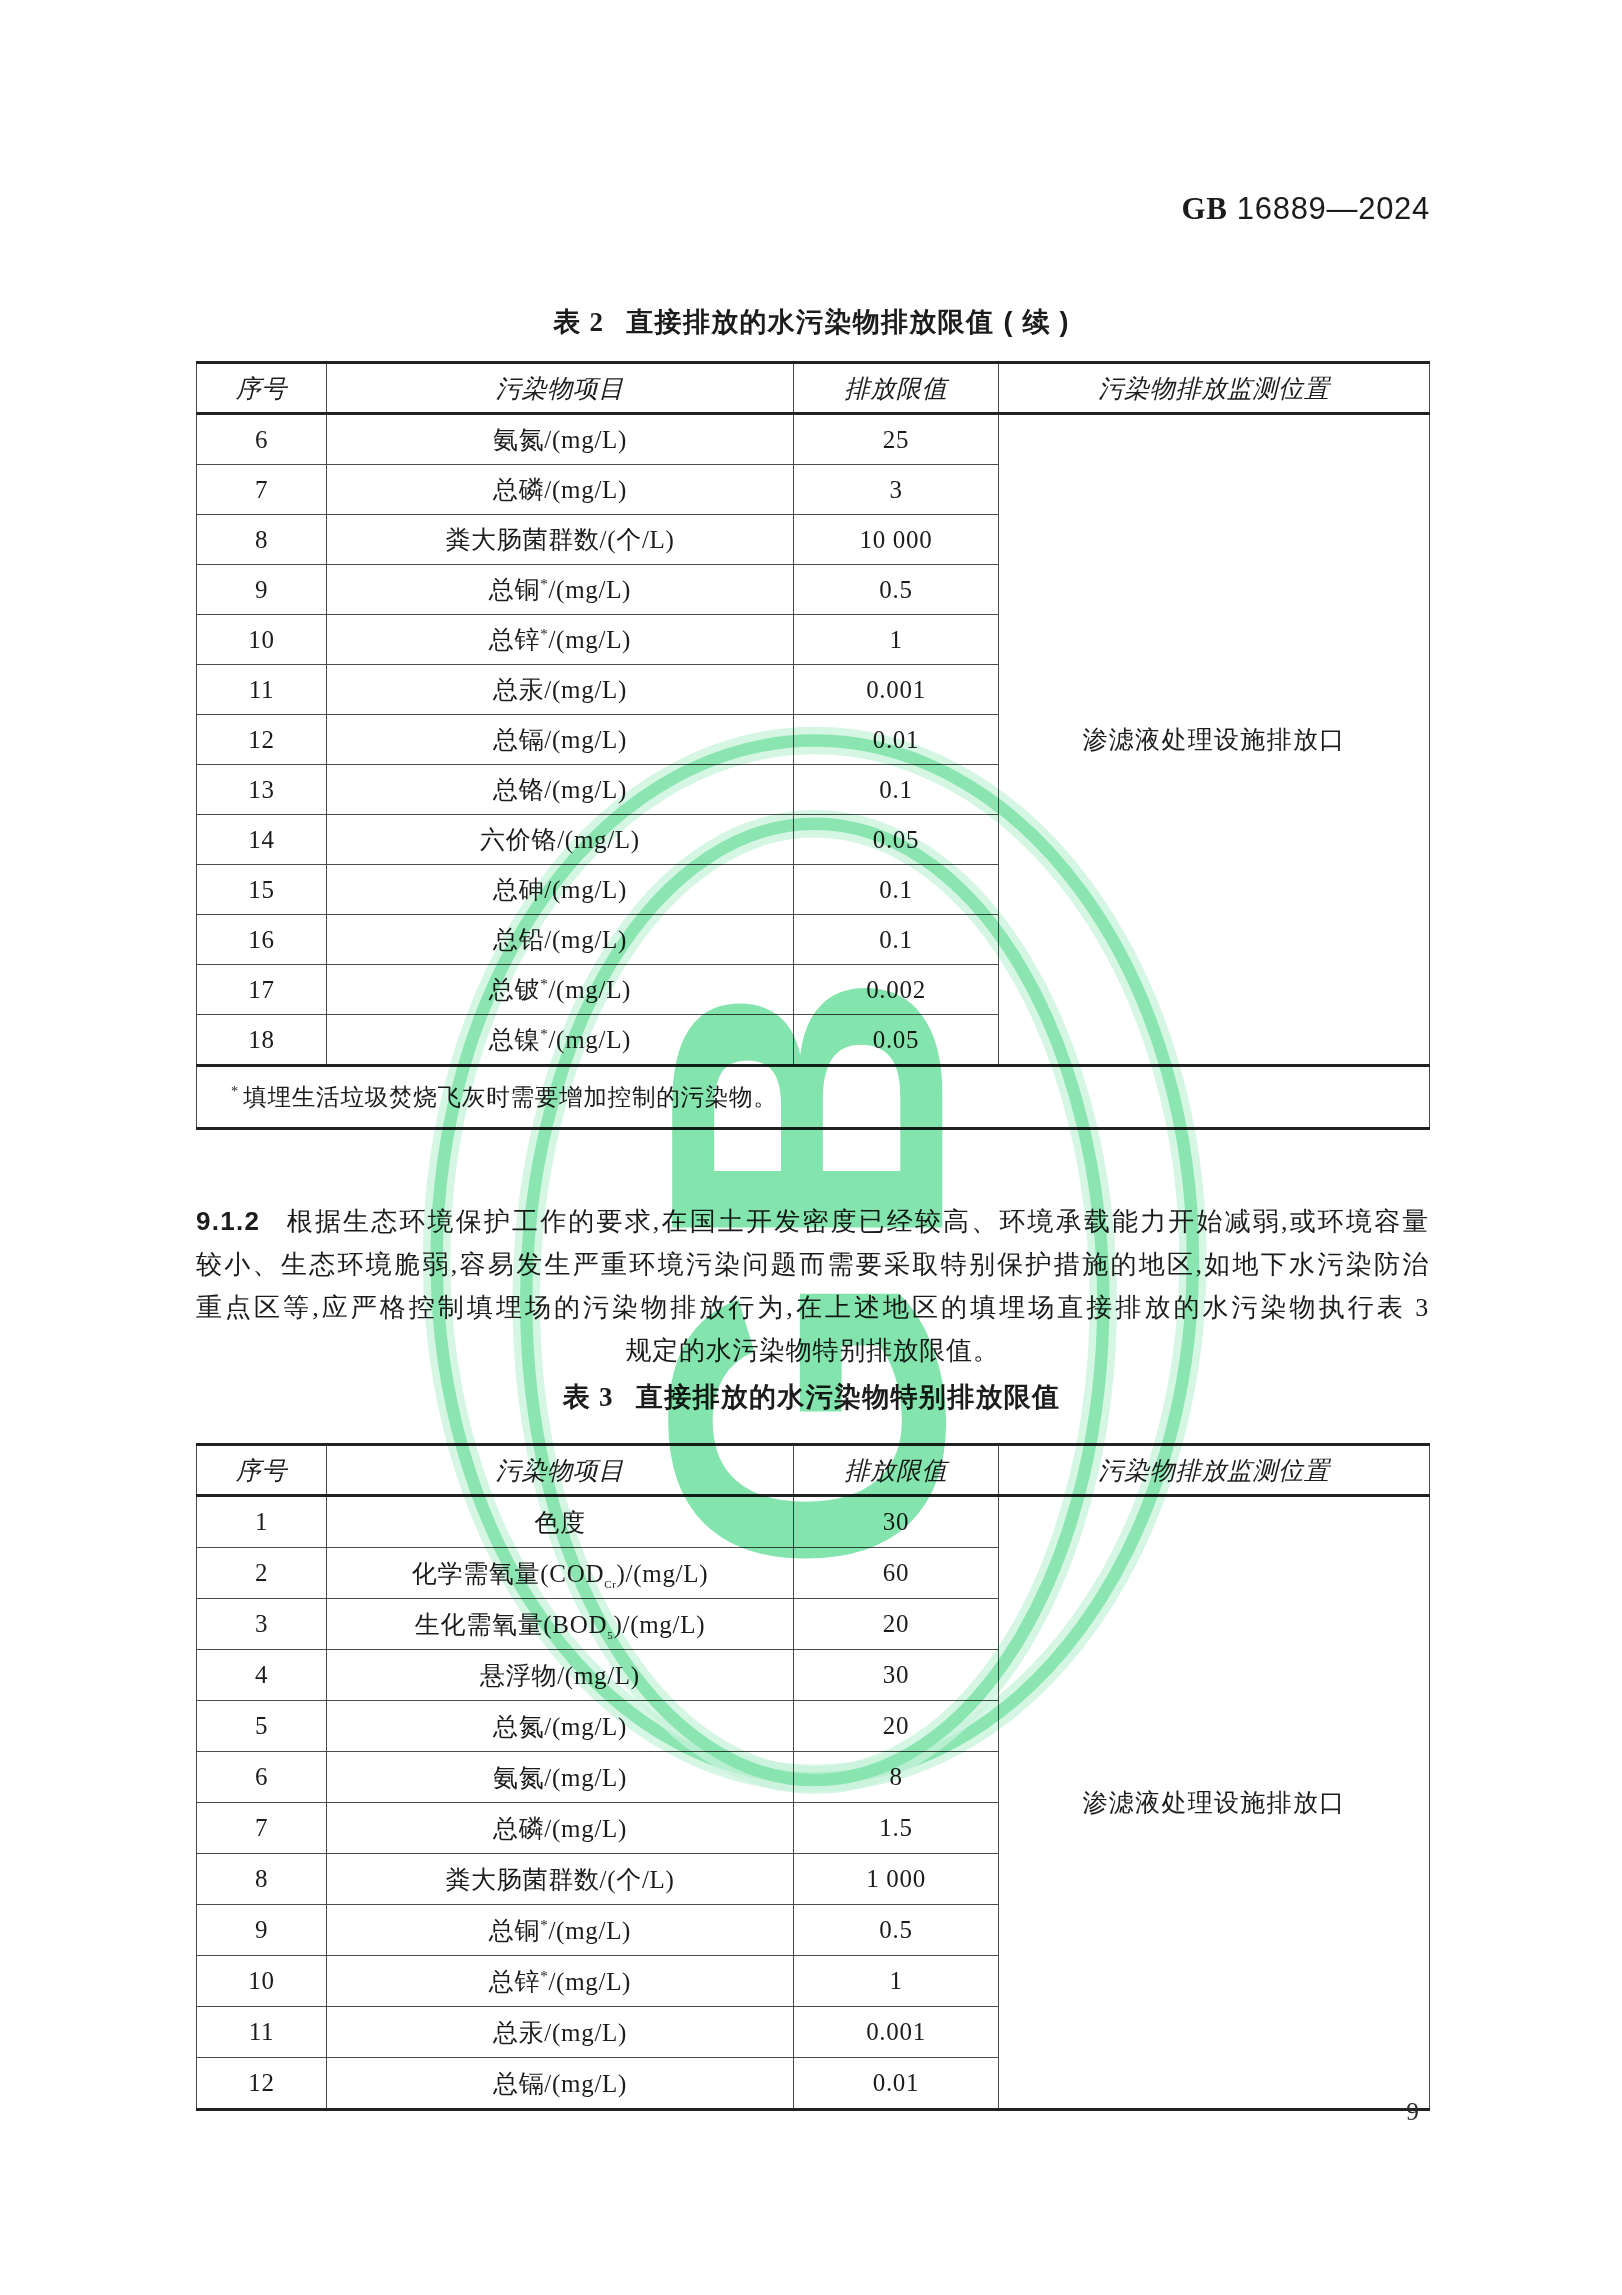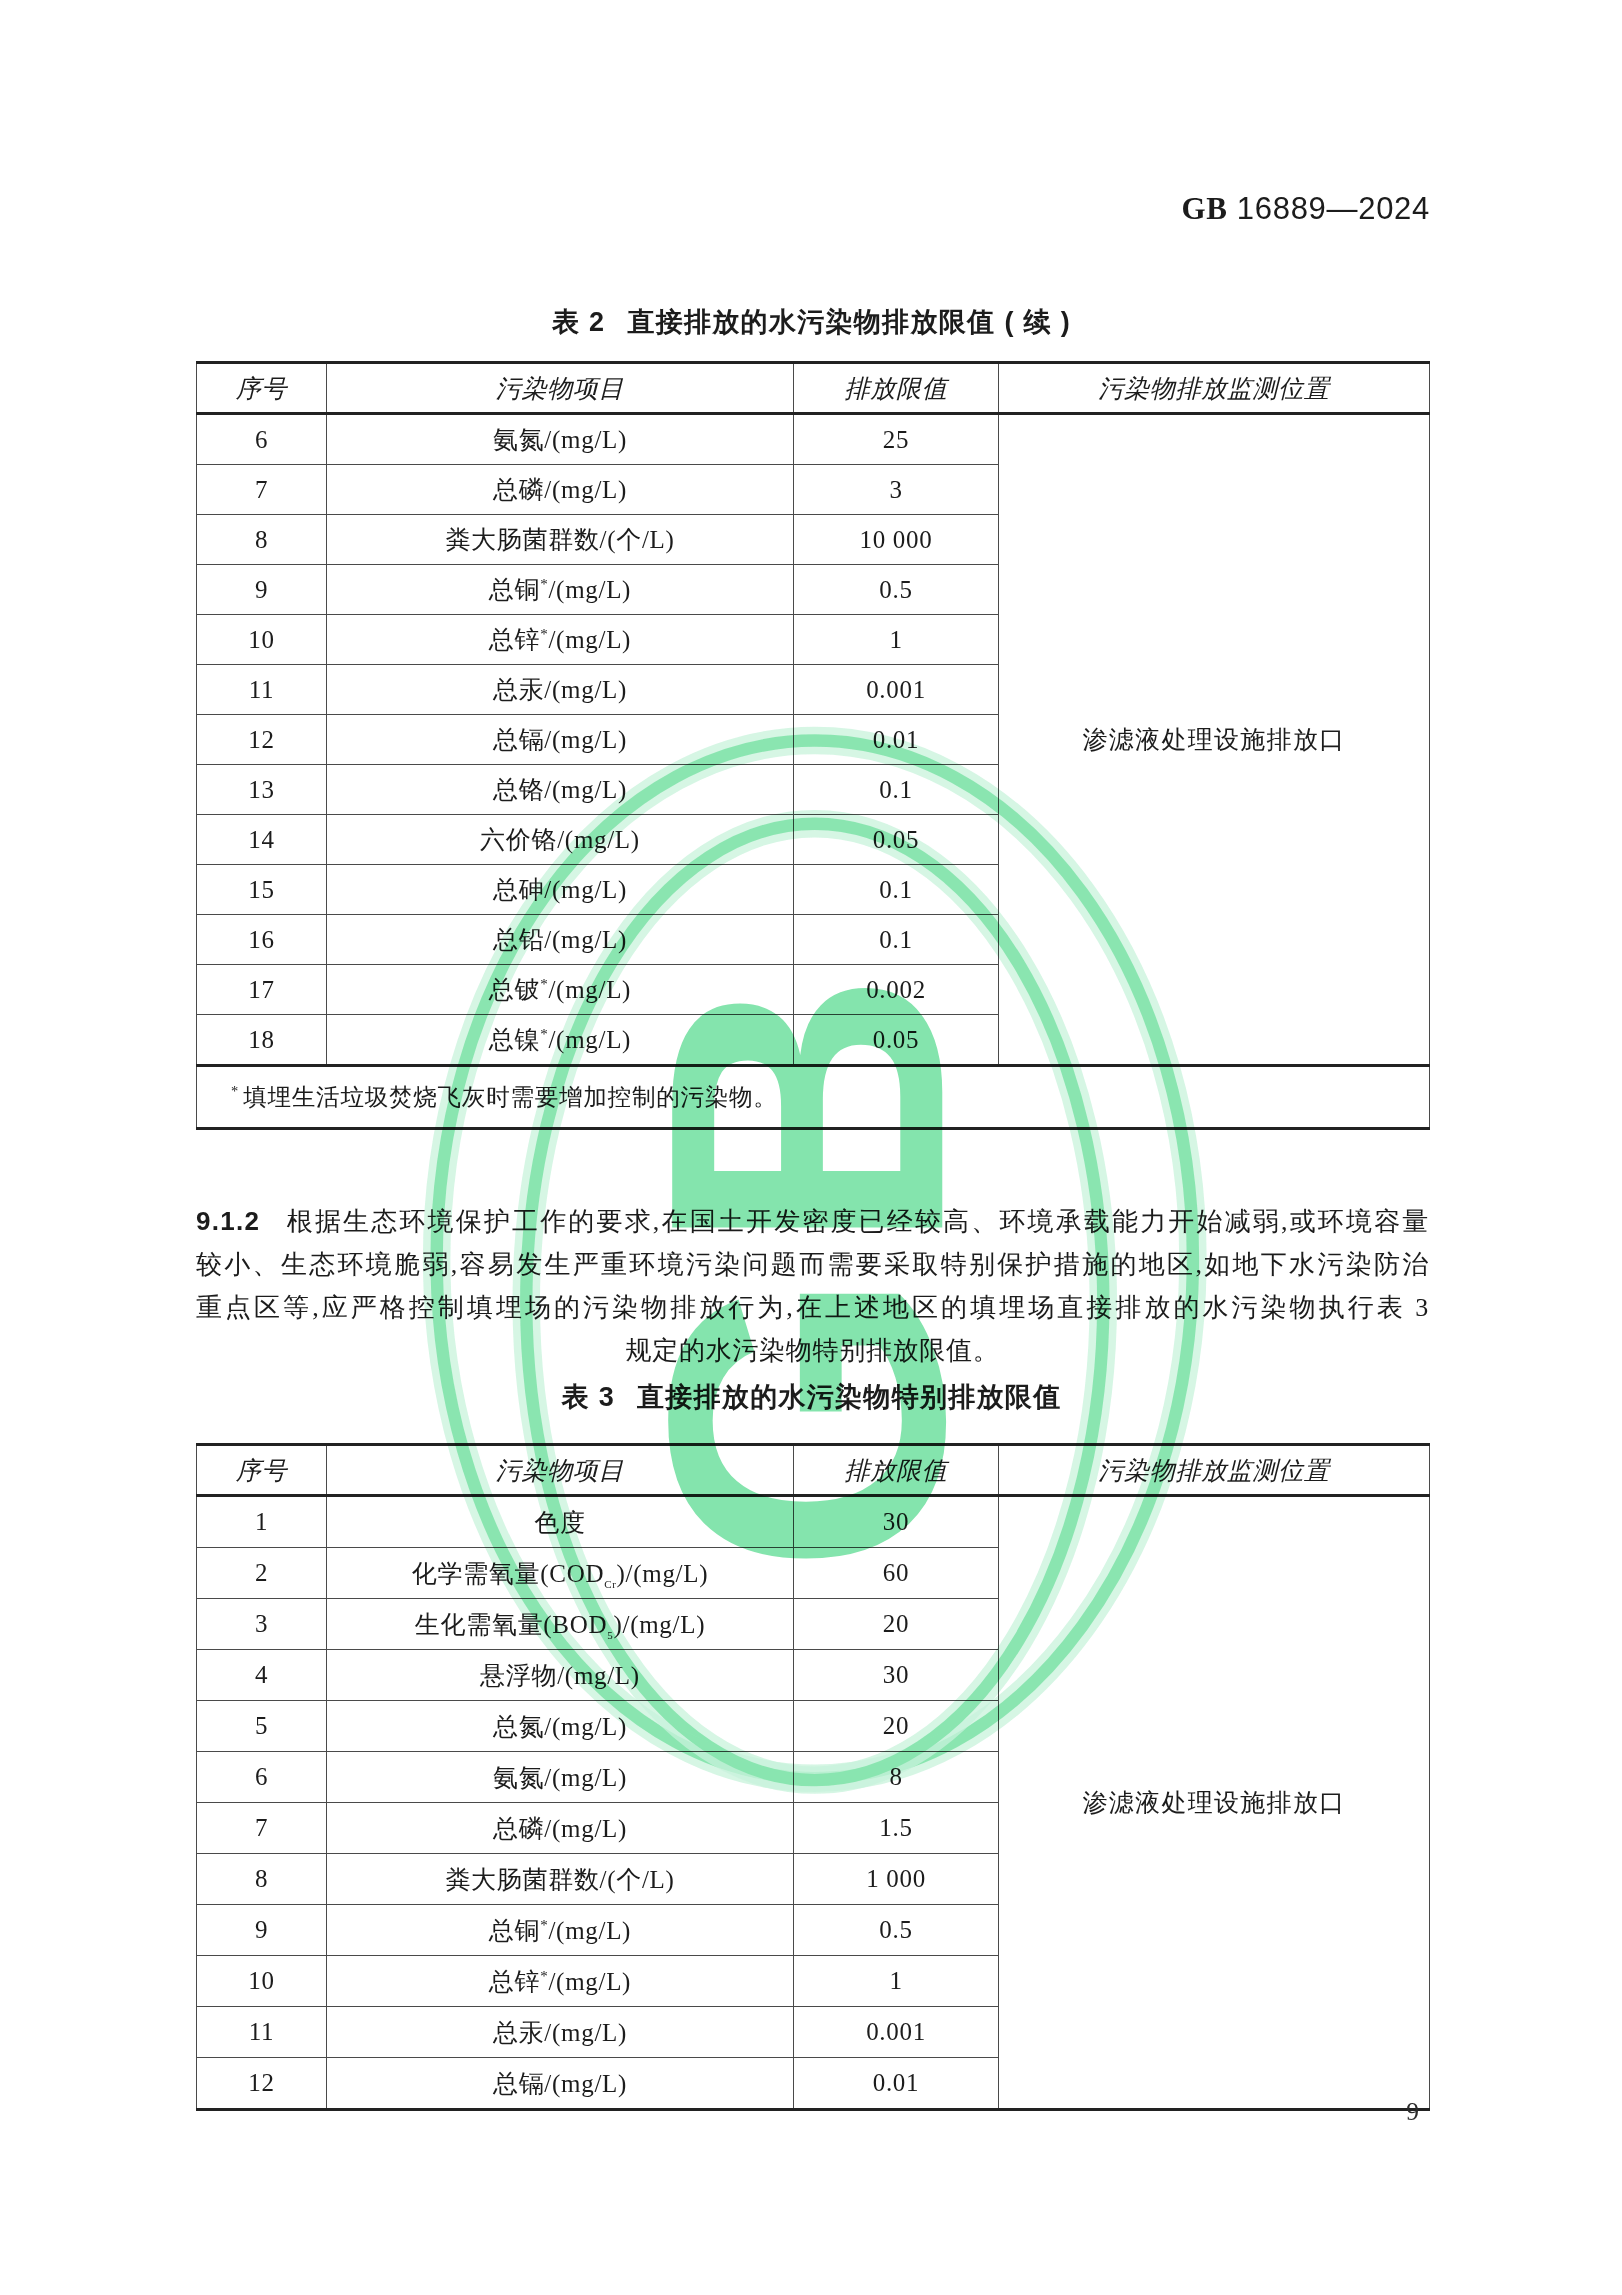--- a/index.html
+++ b/index.html
@@ -14,21 +14,21 @@
     font-size:31px;letter-spacing:0.7px;white-space:nowrap;
   }
   .std-code .gb{font-weight:bold;font-family:"Liberation Serif",serif;margin-right:9.2px;}
   .std-code .num{font-family:"Liberation Sans","DejaVu Sans",sans-serif;font-weight:400;text-align:right;}
   
   .tbl-caption{
     position:absolute;left:0;width:1623px;text-align:center;
     font-family:"Liberation Sans","DejaVu Sans",sans-serif;font-weight:700;
     font-size:27px;letter-spacing:1.3px;white-space:nowrap;
   }
-  .tbl-caption .cap-label{margin-right:22px;}
+  .tbl-caption .cap-label{margin-right:22px;font-family:Liberation Serif, serif;}
   .tbl-caption .cap-suffix{margin-left:9.2px;}
   #caption-t2{top:304px;}
   #caption-t3{top:1379px;}
   
   .std-table{
     position:absolute;left:196px;width:1233px;border-collapse:collapse;table-layout:fixed;
     font-size:25px;
   }
   #table2{top:361px;}
   #table3{top:1443px;}

